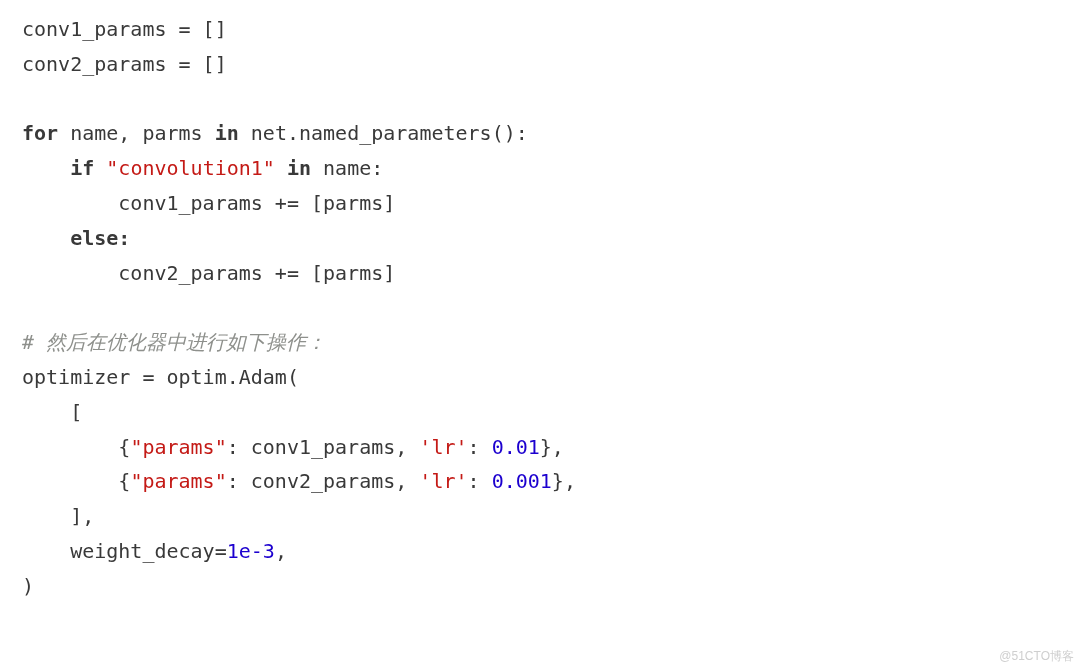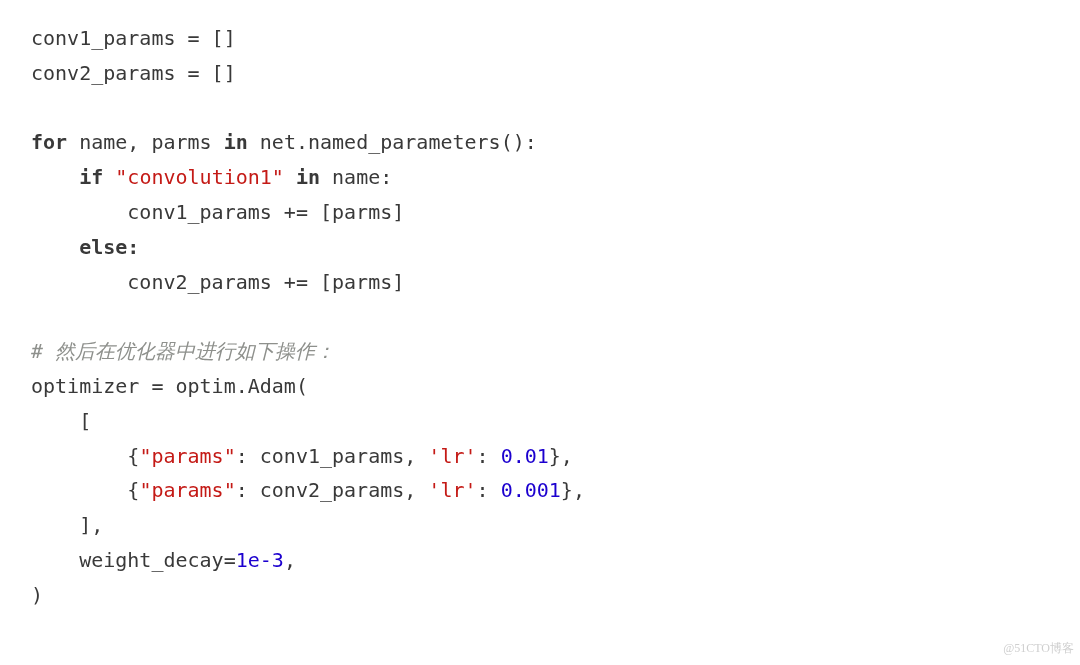--- a/index.html
+++ b/index.html
@@ -1,21 +1,21 @@
 <!DOCTYPE html>
 <html><head>
 <meta charset="utf-8">
 <style>
   html,body{margin:0;padding:0;width:1080px;height:665px;background:#fff;overflow:hidden}
-  pre{margin:13px;padding:8px 0 0 18px;font-family:Menlo,Consolas,"DejaVu Sans Mono",monospace;font-size:20px;line-height:34.8px;color:#393939}
+  pre{margin:4px;padding:8px 0 0 18px;font-family:Menlo,Consolas,"DejaVu Sans Mono",monospace;font-size:20px;line-height:34.8px;color:#393939}
   .k{font-weight:700}
   .s{color:#c41a16}
   .n{color:#1c00cf}
   .c{color:#8e908c;font-style:italic}
-  .wm{position:absolute;right:6px;bottom:8px;font-size:12px;color:#cfcfcf;font-family:Liberation Serif, serif}
+  .wm{position:absolute;right:6px;bottom:0;font-size:12px;color:#cfcfcf;font-family:Liberation Sans, sans-serif}
 </style>
 </head>
 <body>
 <pre><span>conv1_params = []</span>
 <span>conv2_params = []</span>
 <span></span>
 <span><span class="k">for</span><span> name, parms </span><span class="k">in</span><span> net.named_parameters():</span></span>
 <span><span>    </span><span class="k">if</span><span> </span><span class="s">"convolution1"</span><span> </span><span class="k">in</span><span> name:</span></span>
 <span>        conv1_params += [parms]</span>
 <span><span>    </span><span class="k">else:</span></span>

